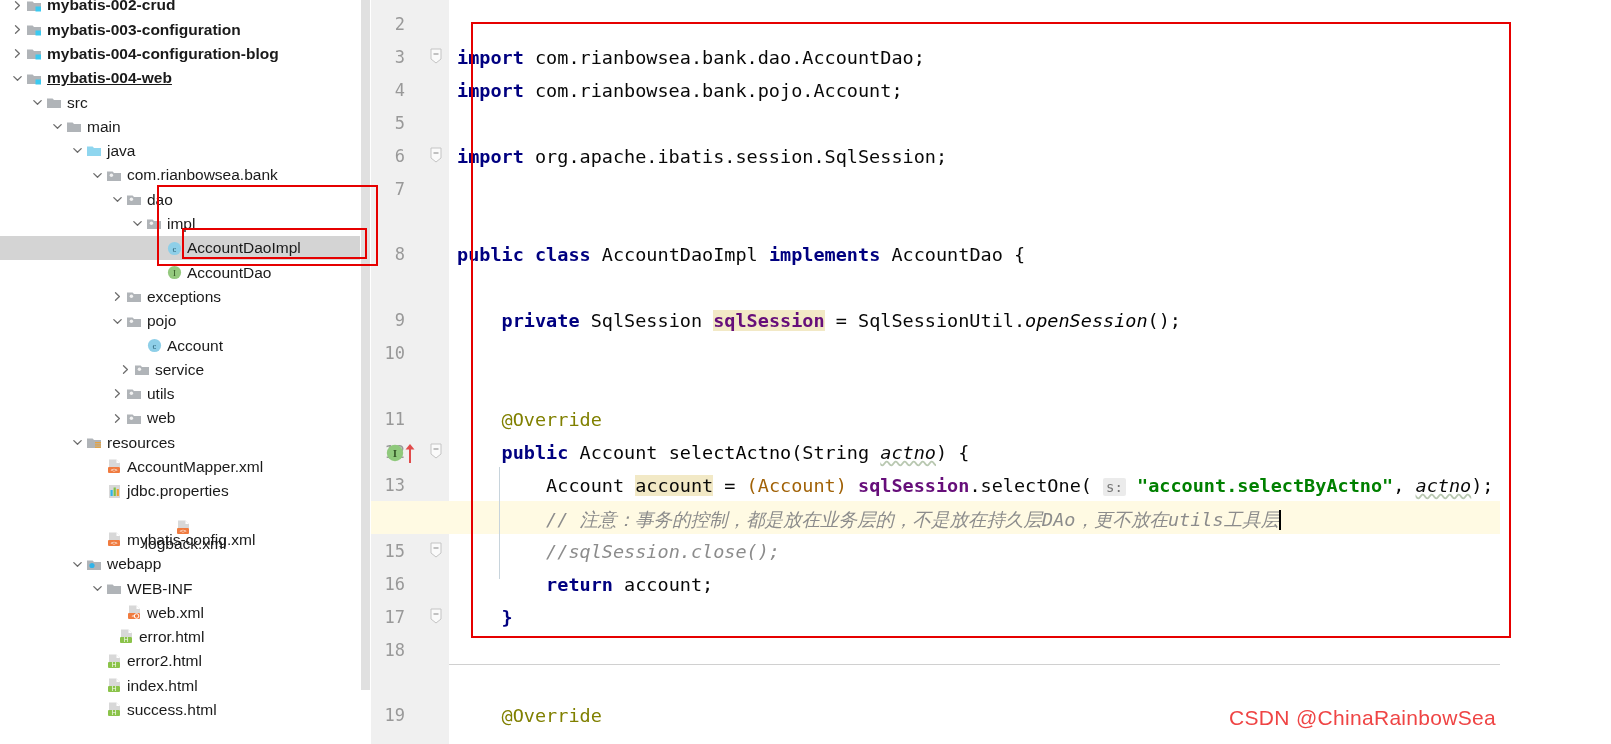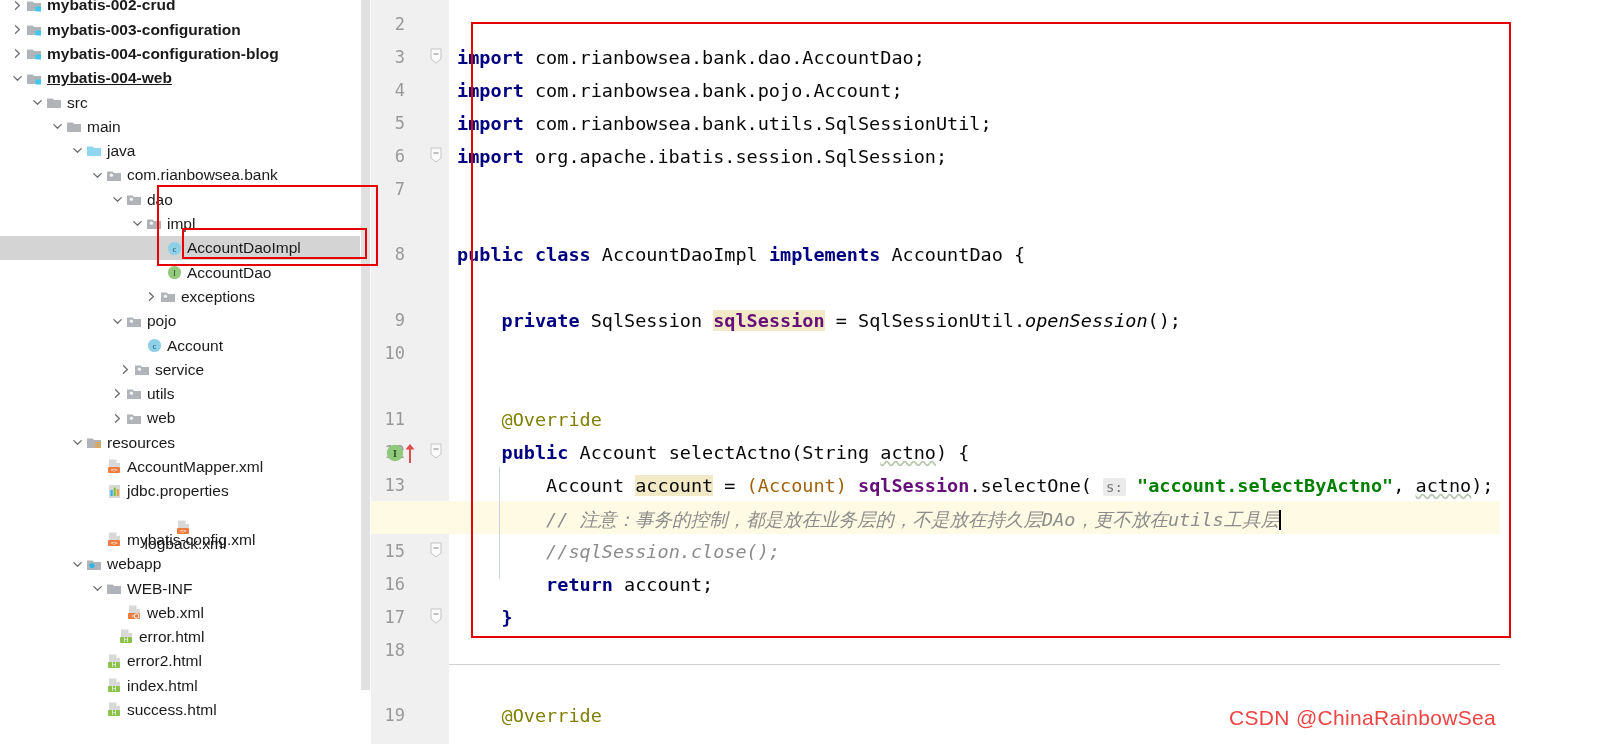--- a/index.html
+++ b/index.html
@@ -38,21 +38,21 @@
   
   .kw{color:#000080;font-weight:bold;}
   .anno{color:#808000;}
   .cmt{color:#8c8c8c;font-style:italic;}
   .str{color:#008000;font-weight:bold;}
   .fld{color:#660e7a;font-weight:bold;}
   .mth{color:#000000;font-style:italic;}
   .cast{color:#a16207;}
   .hl{background:#f2e9c6;}
   .param{background:#ebebeb;color:#777777;font-size:14px;padding:1px 3px;border-radius:2px;}
-  .wavy{text-decoration:underline wavy #b9c8b1;text-decoration-skip-ink:none;}
+  .wavy{text-decoration:underline wavy #b9c8b1;text-decoration-skip-ink:none;font-style:italic;}
   .caret{display:inline-block;width:2px;height:20px;background:#000;vertical-align:-4px;}
 
   
   .redbox{position:absolute;border:2.5px solid #e60000;pointer-events:none;box-sizing:border-box;}
   .watermark{position:absolute;right:12px;bottom:14px;color:#ef4444;font-size:21px;
              font-family:"Liberation Sans",sans-serif;letter-spacing:.3px;}
   .edge-sb{position:absolute;right:0;top:0;width:8px;height:744px;background:#fff;}
 </style>
 </head>
 <body>
@@ -223,21 +223,21 @@
           <div style="width: 150px; flex: 0 0 auto;"></div>
           <span class="arrow"></span>
           <span class="ic">
             <svg width="17" height="17" viewBox="0 0 17 17">
               <circle cx="8.5" cy="8.5" r="6.6" fill="#94c97e"></circle>
               <text x="8.5" y="12" font-size="8.6" font-family="Liberation Serif, serif" fill="#2f5220" text-anchor="middle">I</text>
             </svg>
           </span>
           <span class="lbl">AccountDao</span>
         </div>
-        <div class="row" style="position: absolute; left: 0px; right: 0px; top: 284.6px; padding-left: 34px;">
+        <div class="row" style="position: absolute; left: 0px; right: 0px; top: 284.6px;">
           <div style="width: 110px; flex: 0 0 auto;"></div>
           <span class="arrow">
             <svg width="11" height="11" viewBox="0 0 11 11">
               <path d="M3.5 1.8 L7.4 5.5 L3.5 9.2" fill="none" stroke="#6e6e6e" stroke-width="1.3" stroke-linecap="round" stroke-linejoin="round"></path>
             </svg>
           </span>
           <span class="ic">
             <svg width="17" height="17" viewBox="0 0 17 17">
               <path d="M1 4.5 L1 14 L15 14 L15 6 L8 6 L6.6 4.5 Z" fill="#b0b4b8"></path>
               <circle cx="5.4" cy="8.2" r="1.7" fill="#f2f2f2"></circle>
@@ -537,21 +537,20 @@
             <path d="M20.5 9.5 L25 4 L29.5 9.5 Z" fill="#e04b4b"></path>
           </svg></div>
         <div class="curline" style="top: 501px; height: 33px; left: 0px; width: 78px;"></div>
       </div>
     <div class="code" id="code">
         <div class="curline" style="top: 501px; height: 33px;"></div>
         <div class="indentguide" style="left: 50px; top: 467px; height: 112px;"></div>
         <div class="sep" style="top: 664px;"></div>
         <div class="cl" style="top: 49px; left: 8px;"><span class="kw">import</span> com.rianbowsea.bank.dao.AccountDao;</div>
         <div class="cl" style="top: 82px; left: 8px;"><span class="kw">import</span> com.rianbowsea.bank.pojo.Account;</div>
-        <div class="cl" style="top: 115px; left: 8px;"><span class="kw">import</span> com.rianbowsea.bank.utils.SqlSessionUtil;</div>
         <div class="cl" style="top: 148px; left: 8px;"><span class="kw">import</span> org.apache.ibatis.session.SqlSession;</div>
         <div class="cl" style="top: 246px; left: 8px;"><span class="kw">public</span> <span class="kw">class</span> AccountDaoImpl <span class="kw">implements</span> AccountDao {</div>
         <div class="cl" style="top: 312px; left: 8px;">    <span class="kw">private</span> SqlSession <span class="hl fld">sqlSession</span> = SqlSessionUtil.<span class="mth">openSession</span>();</div>
         <div class="cl" style="top: 411px; left: 8px;">    <span class="anno">@Override</span></div>
         <div class="cl" style="top: 444px; left: 8px;">    <span class="kw">public</span> Account <span class="mth" style="font-style:normal">selectActno</span>(String <span class="wavy">actno</span>) {</div>
         <div class="cl" style="top: 477px; left: 8px;">        Account <span class="hl">account</span> = <span class="cast">(Account)</span> <span class="fld">sqlSession</span>.selectOne( <span class="param">s:</span> <span class="str">"account.selectByActno"</span>, <span class="wavy">actno</span>);</div>
         <div class="cl" style="top: 510px; left: 8px;">        <span class="cmt">// 注意：事务的控制，都是放在业务层的，不是放在持久层DAo，更不放在utils工具层</span><span class="caret"></span></div>
         <div class="cl" style="top: 543px; left: 8px;">        <span class="cmt">//sqlSession.close();</span></div>
         <div class="cl" style="top: 576px; left: 8px;">        <span class="kw">return</span> account;</div>
         <div class="cl" style="top: 609px; left: 8px;">    <span class="kw">}</span></div>

